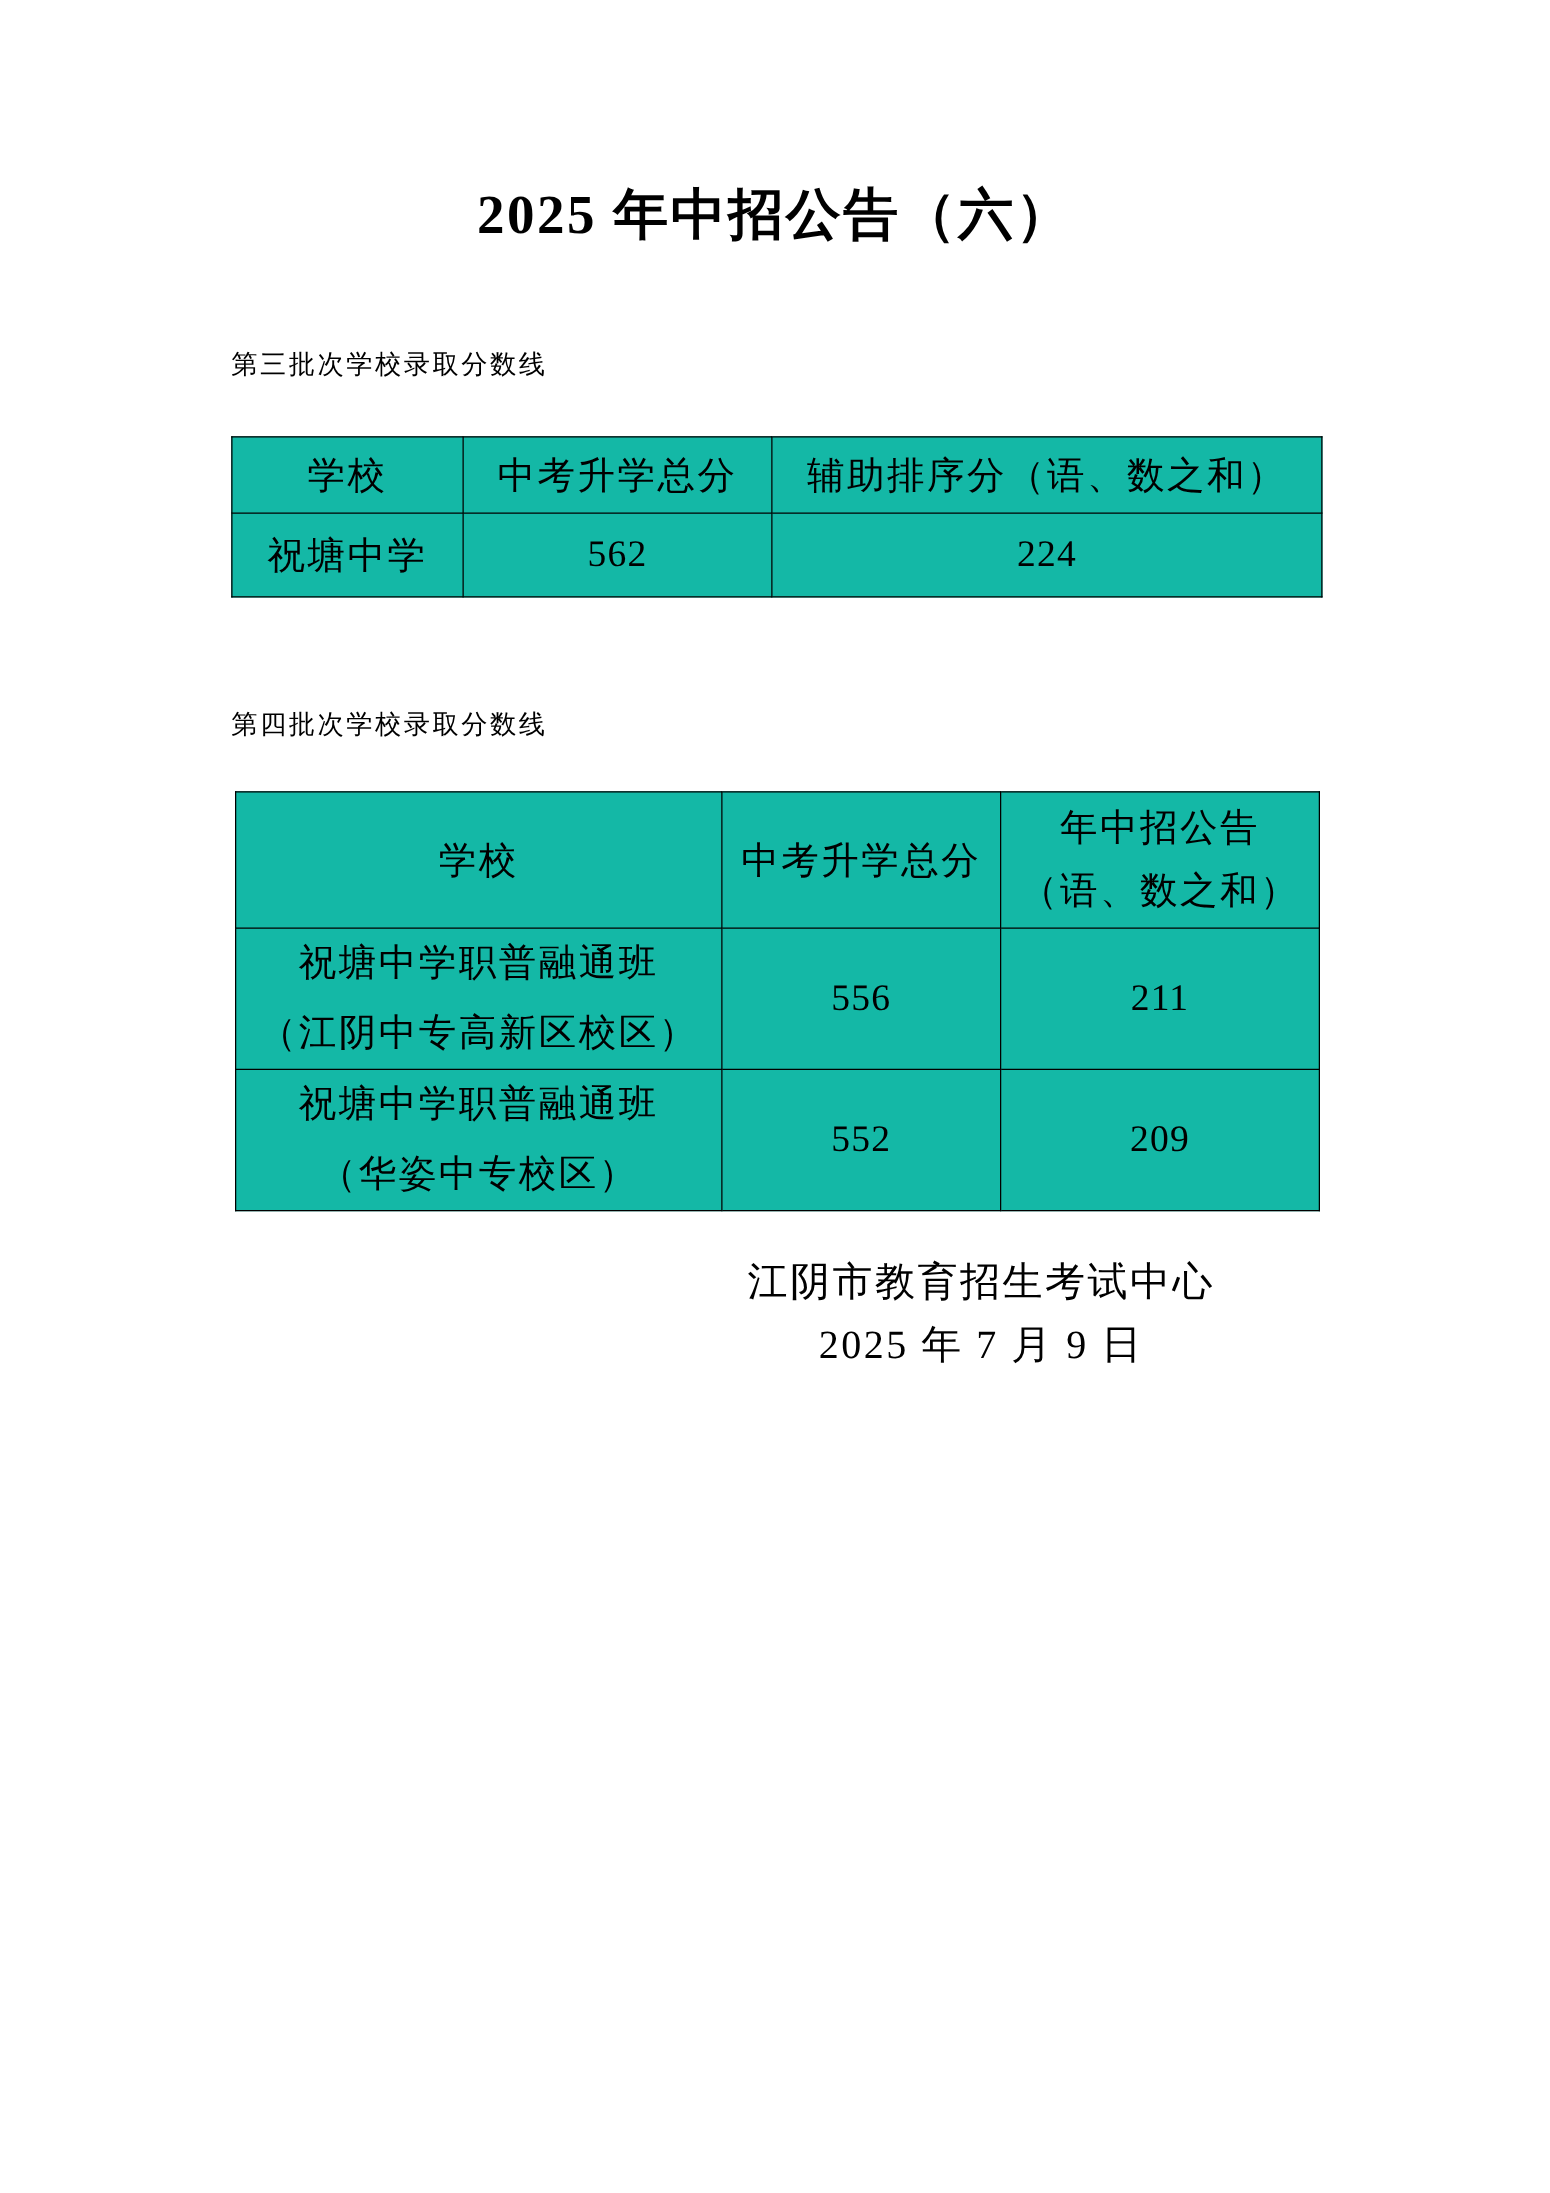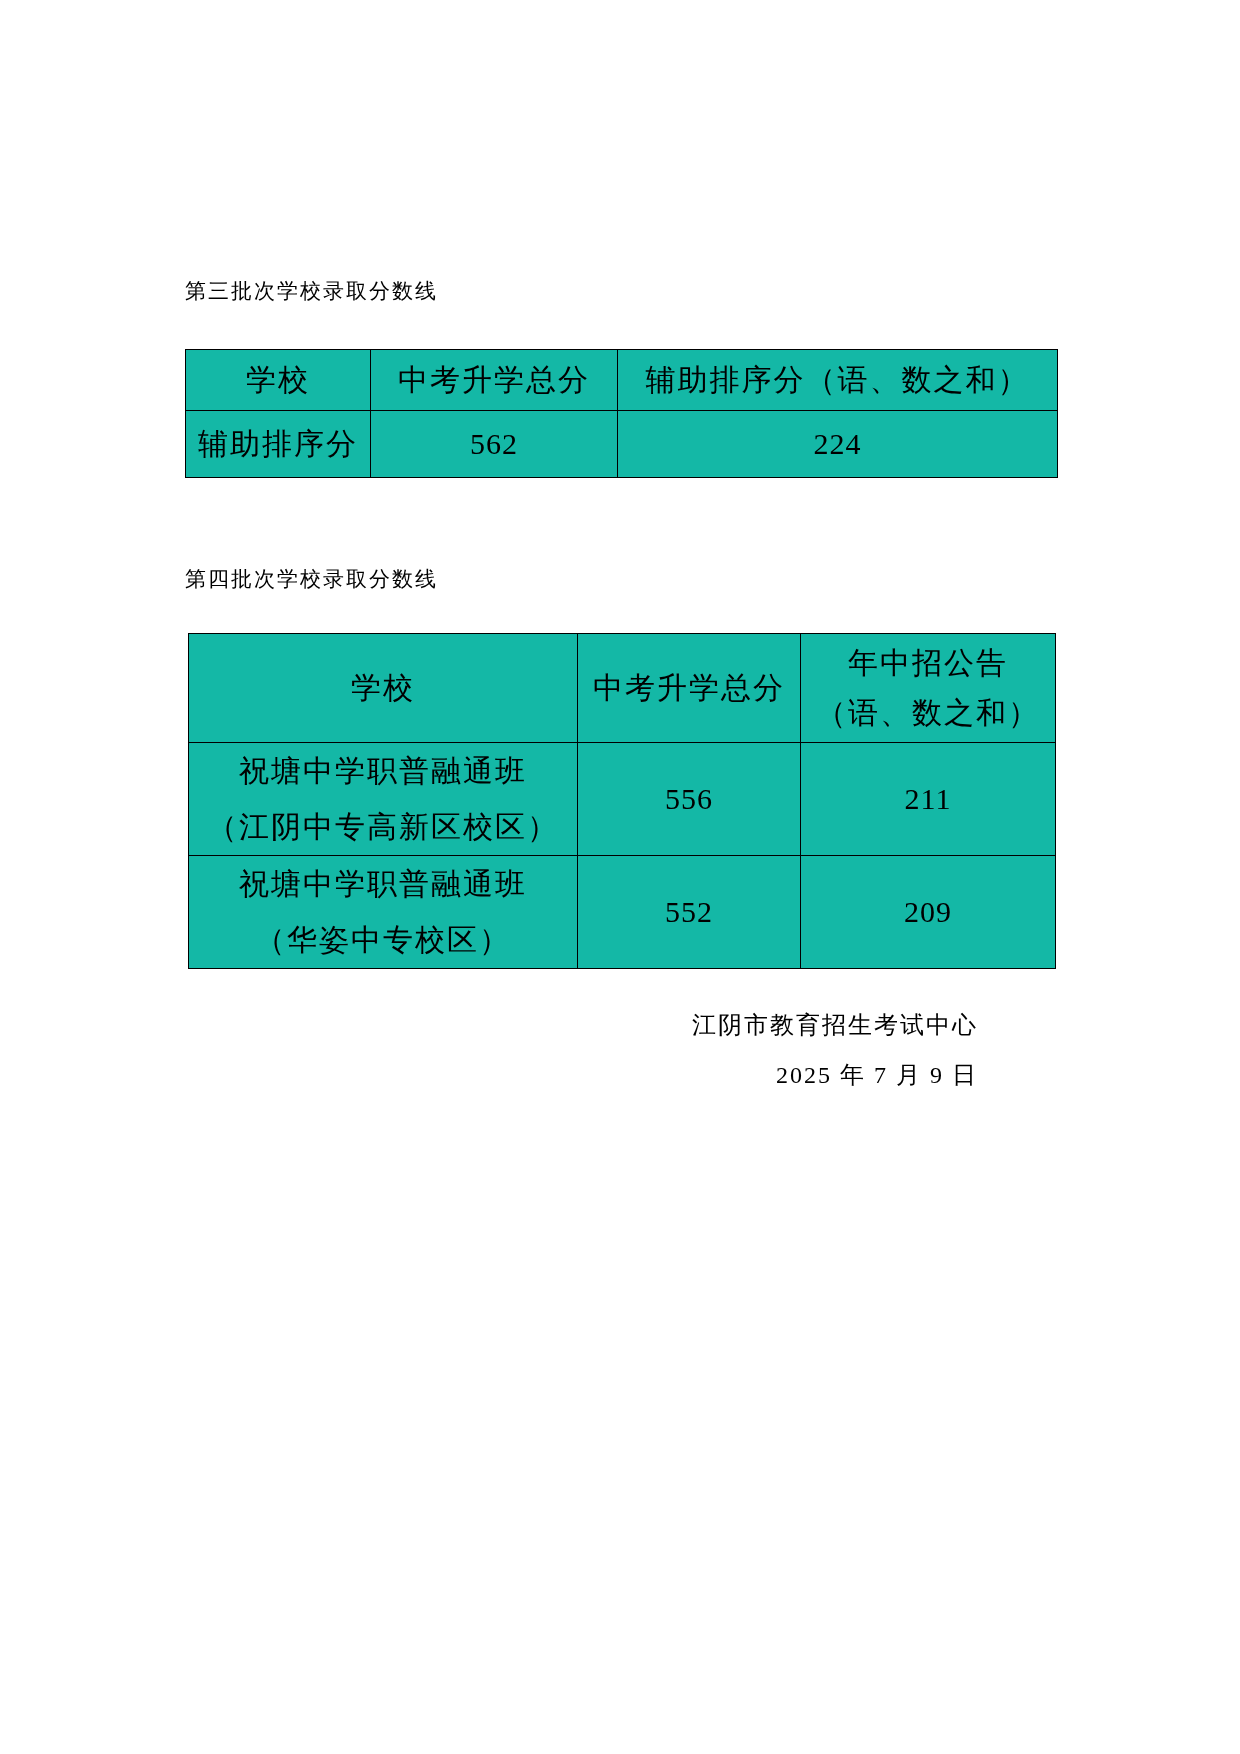--- a/index.html
+++ b/index.html
@@ -67,51 +67,52 @@
   .table-batch4 {
     left: 188px; top: 633px;
     width: 867px;
   }
   .table-batch4 tr.hdr  { height: 109px; }
   .table-batch4 tr.data { height: 108px; }
   .two-line { line-height: 56px; display: inline-block; }
   .two-line-hdr { line-height: 50px; display: inline-block; }
   .footer-block {
     position: absolute;
-    left: 528px;
+    left: 560px;
     top: 1000px;
     width: 450px;
-    text-align: right;
-    font-size: 24px;
+    text-align: center;
+    font-size: 32px;
     letter-spacing: 2px;
     line-height: 50px;
   }
 </style>
 </head>
 <body>
 
 <div class="page">
 
+  <div class="doc-title">2025 年中招公告（六）</div>
 
   <div class="section-heading heading-batch3">第三批次学校录取分数线</div>
 
   <table class="score-table table-batch3">
     <colgroup>
       <col style="width:185px">
       <col style="width:247px">
       <col style="width:440px">
     </colgroup>
     <tbody>
         <tr class="hdr">
       <td>学校</td>
       <td>中考升学总分</td>
       <td>辅助排序分（语、数之和）</td>
     </tr>
     <tr class="data">
-      <td>辅助排序分</td>
+      <td>祝塘中学</td>
       <td class="num">562</td>
       <td class="num">224</td>
     </tr>
   </tbody>
     </table>
 
   <div class="section-heading heading-batch4">第四批次学校录取分数线</div>
 
   <table class="score-table table-batch4">
     <colgroup>

